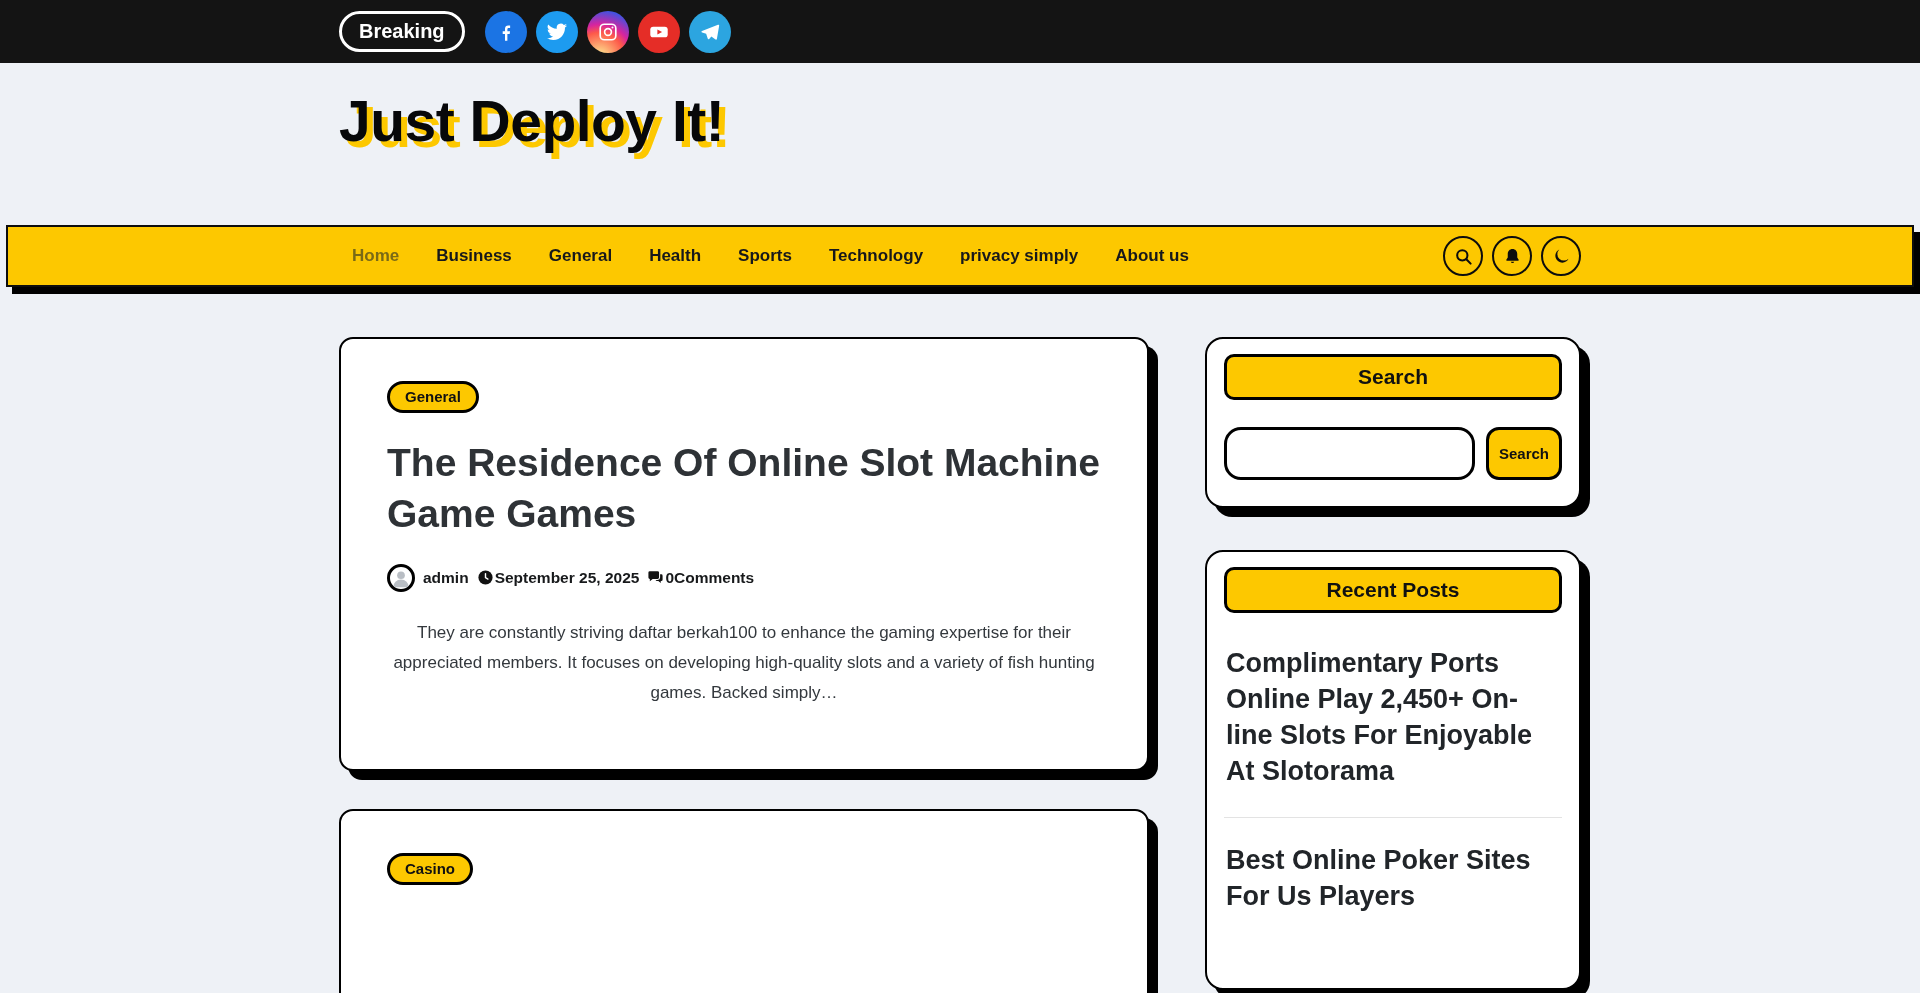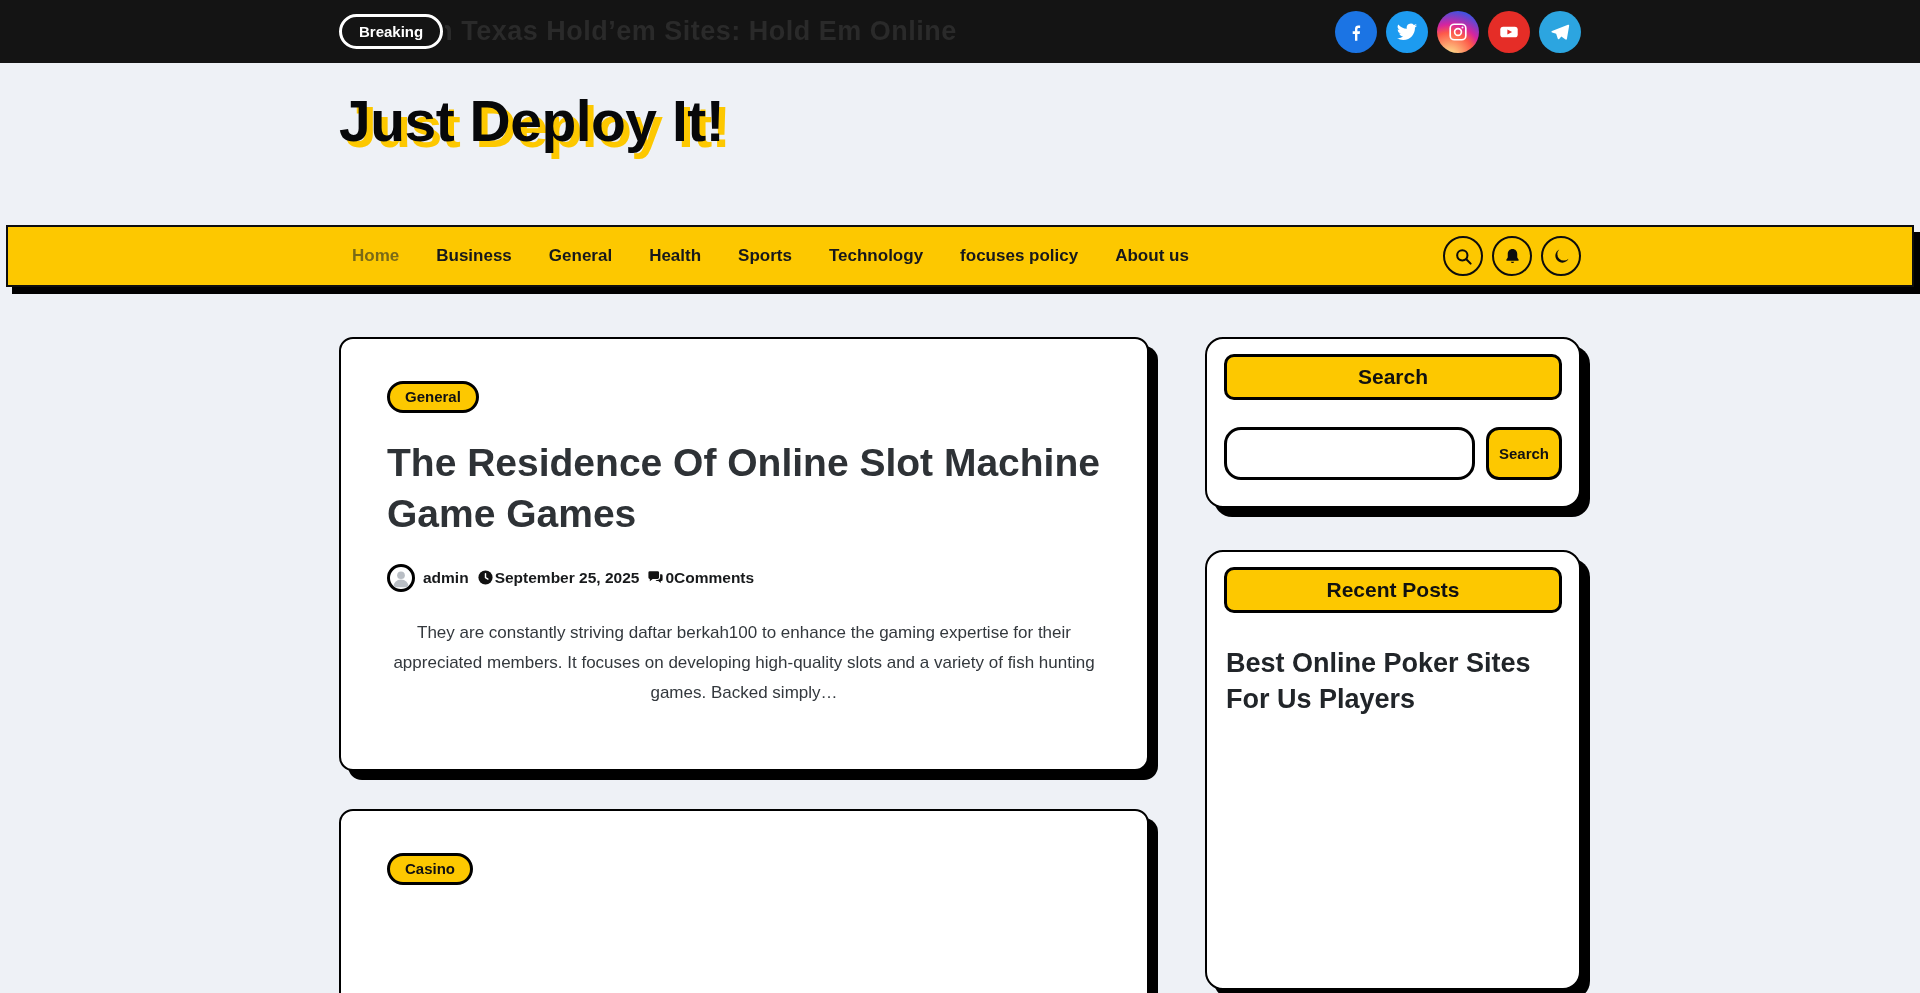--- a/index.html
+++ b/index.html
@@ -9,21 +9,21 @@
     font-family:"Liberation Sans","DejaVu Sans",sans-serif;
     color:#17191b;
   }
   .container { width:1242px; margin:0 auto; }
 
   
   .topbar { height:63px; background:#141414; }
   .topbar-inner { display:flex; align-items:center; height:100%; }
   .breaking-badge {
     border:3px solid #fff; border-radius:22px; color:#fff;
-    font-size:15px; font-weight:700; padding:6px 17px; white-space:nowrap;
+    font-size:20px; font-weight:700; padding:6px 17px; white-space:nowrap;
     background:transparent; flex:0 0 auto; position:relative; z-index:2;
   }
   .ticker {
     flex:1 1 auto; overflow:hidden; white-space:nowrap; height:40px;
     display:flex; align-items:center; margin-left:2px;
   }
   .ticker span {
     display:inline-block; font-size:27px; font-weight:700; color:#2a2a2a;
     letter-spacing:.5px; transform:translateX(-9px); white-space:nowrap;
   }
@@ -121,23 +121,20 @@
     line-height:1.33; padding:25px 2px 27px; text-decoration:none; cursor:pointer;
   }
   .recent-item + .recent-item { border-top:1px solid #e3e3e3; }
 </style>
 </head>
 <body>
 
 <div class="topbar">
   <div class="container topbar-inner">
     <div class="breaking-badge">Breaking</div>
-    <div class="ticker">
-      <span>n Texas Hold’em Sites: Hold Em Online</span>
-    </div>
     <div class="socials">
       <a class="social" style="background: rgb(27, 116, 228);">
         <span>
             <svg viewBox="0 0 24 24" width="22" height="22">
               <path fill="#fff" d="M13.5 21.5v-7.2h2.5l.4-3h-2.9V9.2c0-.9.3-1.5 1.6-1.5h1.4V5c-.3 0-1.2-.1-2.1-.1-2.1 0-3.5 1.3-3.5 3.6v2.8H8.4v3h2.5v7.2z"></path>
             </svg>
           </span>
       </a>
       <a class="social" style="background: rgb(29, 155, 240);">
         <span>
@@ -182,21 +179,21 @@
 
 <div class="navbar">
   <div class="container">
     <nav class="nav-links">
       <a class="nav-link active">Home</a>
       <a class="nav-link">Business</a>
       <a class="nav-link">General</a>
       <a class="nav-link">Health</a>
       <a class="nav-link">Sports</a>
       <a class="nav-link">Technology</a>
-      <a class="nav-link">focuses policy</a>
+      <a class="nav-link">privacy simply</a>
       <a class="nav-link">About us</a>
     </nav>
     <div class="nav-icons">
       <button class="icon-btn">
         <span>
             <svg viewBox="0 0 24 24" fill="none" stroke="#0d0d0d" stroke-width="2.6" stroke-linecap="round">
               <circle cx="10.5" cy="10.5" r="6.5"></circle>
               <line x1="15.6" y1="15.6" x2="21" y2="21"></line>
             </svg>
           </span>
@@ -267,19 +264,20 @@
         <div class="widget-head">Search</div>
         <div class="search-row">
           <input class="search-input" type="text" value="" style="">
           <button class="search-btn">Search</button>
         </div>
       </div>
 
       <div class="widget" style="min-height:440px;">
         <div class="widget-head">Recent Posts</div>
         <div class="recent-list">
+          <a class="recent-item">Complimentary Ports Online Play 2,450+ On-line Slots For Enjoyable At Slotorama</a>
           <a class="recent-item">Best Online Poker Sites For Us Players</a>
         </div>
       </div>
 
     </aside>
   </div>
 </div>
 
 </body></html>

